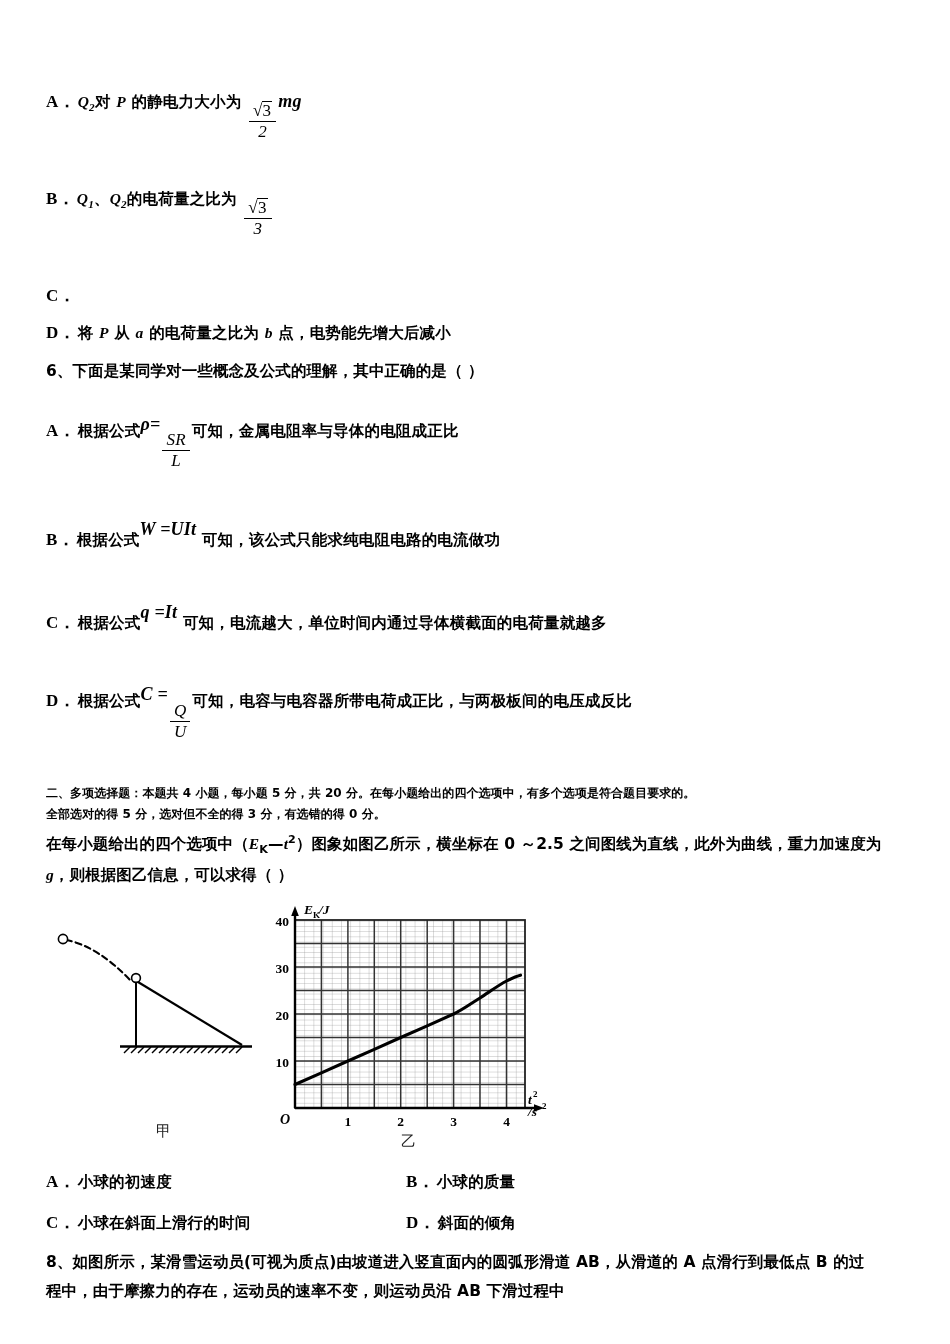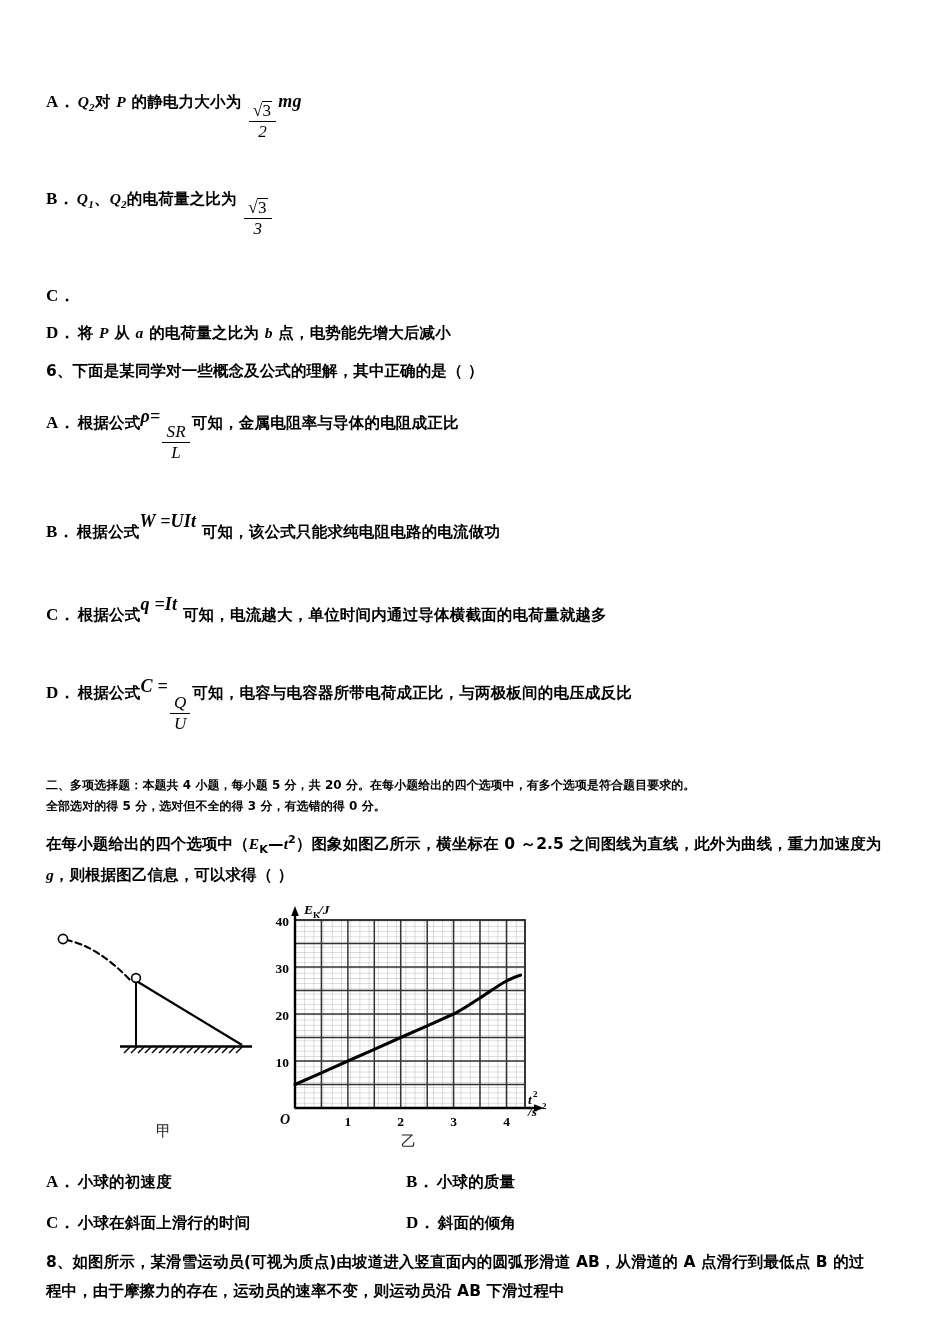--- a/index.html
+++ b/index.html
@@ -198,21 +198,21 @@
     <span class="opt-label">C．</span>
   </div>
 
   <div class="opt-row" style="margin-bottom:12px;">
     <span class="opt-label">D．</span>
     <span class="opt-text">
       <span>将</span>&nbsp;<span class="ital">P</span>&nbsp;<span>从</span>&nbsp;<span class="ital">a</span>&nbsp;<span>的电荷量之比为</span>&nbsp;<span class="ital">b</span>&nbsp;<span>点，电势能先增大后减小</span>
     </span>
   </div>
 
-  <div class="stem" style="margin-bottom:16px;">6、下面是某同学对一些概念及公式的理解，其中正确的是（      ）</div>
+  <div class="stem" style="margin-bottom:24px;">6、下面是某同学对一些概念及公式的理解，其中正确的是（      ）</div>
 
   <div class="opt-row">
     <span class="opt-label">A．</span>
     <span class="opt-text">
       <span>根据公式</span><span class="mathitem math-raise">ρ=</span><span class="frac">
             <span class="num">SR</span>
             <span class="den">L</span>
           </span><span>可知，金属电阻率与导体的电阻成正比</span>
     </span>
   </div>
@@ -243,21 +243,21 @@
       <span>根据公式</span><span class="mathitem math-raise">C =</span><span class="frac">
             <span class="num">Q</span>
             <span class="den">U</span>
           </span><span>可知，电容与电容器所带电荷成正比，与两极板间的电压成反比</span>
     </span>
   </div>
 
   <div style="height:42px;"></div>
 
   <div class="section-head">二、多项选择题：本题共 4 小题，每小题 5 分，共 20 分。在每小题给出的四个选项中，有多个选项是符合题目要求的。</div>
-  <div class="section-head" style="margin-bottom:12px;">全部选对的得 5 分，选对但不全的得 3 分，有选错的得 0 分。</div>
+  <div class="section-head" style="margin-bottom:4px;">全部选对的得 5 分，选对但不全的得 3 分，有选错的得 0 分。</div>
 
   <div class="stem">
     <span>在每小题给出的四个选项中（</span><span class="ital">E</span><span class="sub">K</span><span>—</span><span class="ital">t</span><span class="sup">2</span><span>）图象如图乙所示，横坐标在 0 ～2.5 之间图线为直线，此外为曲线，重力加速度为</span>
   </div>
   <div class="stem">
     <span class="ital">g</span><span>，则根据图乙信息，可以求得（     ）</span>
   </div>
 
   <div class="figures">
 

